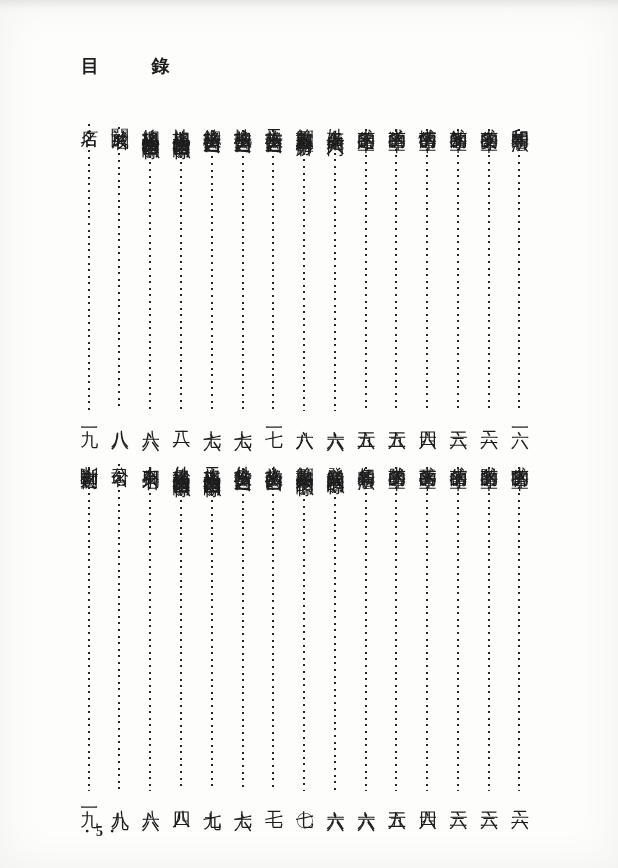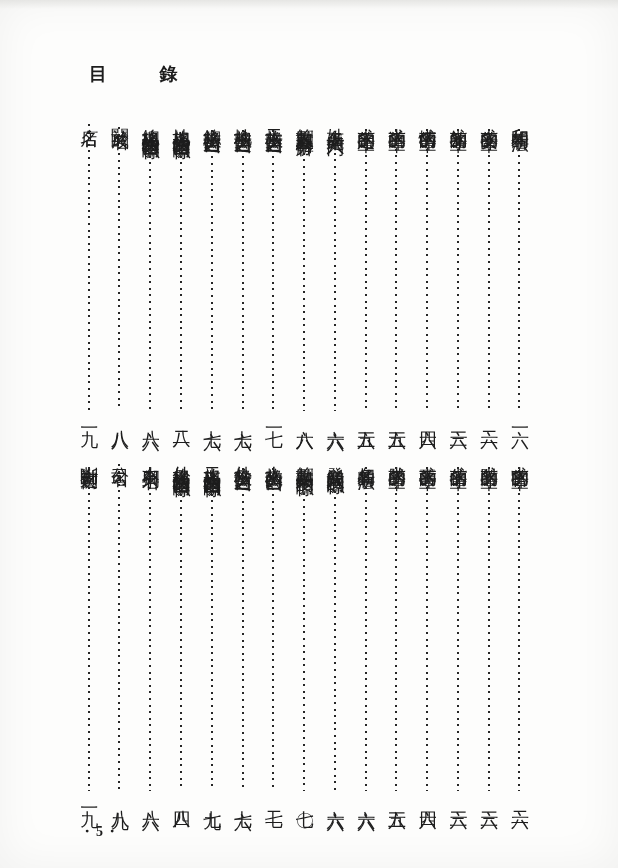--- a/index.html
+++ b/index.html
@@ -9,21 +9,21 @@
     font-family:"Liberation Serif","DejaVu Serif",serif;
     color:#1d1d1d;
     box-shadow: inset 0 0 45px rgba(0,0,0,0.05);
   }
   .page::before { 
     content:""; position:absolute; left:0; top:0; right:0; height:9px;
     background:linear-gradient(#d8d8d5, rgba(255,255,255,0)); opacity:.55;
     pointer-events:none;
   }
   .toc-title {
-    position:absolute; left:77px; top:50px; margin:12px;
+    position:absolute; left:77px; top:50px; margin:4px;
     font-size:18px; font-weight:bold; letter-spacing:24px;
     white-space:nowrap;
   }
   .toc-block {
     position:absolute; left:78px; width:452px;
     writing-mode:vertical-rl; -webkit-writing-mode:vertical-rl;
     text-orientation:upright;
     display:flex; flex-direction:column; justify-content:space-between;
   }
   .block-upper { top:114px; height:306px; }

